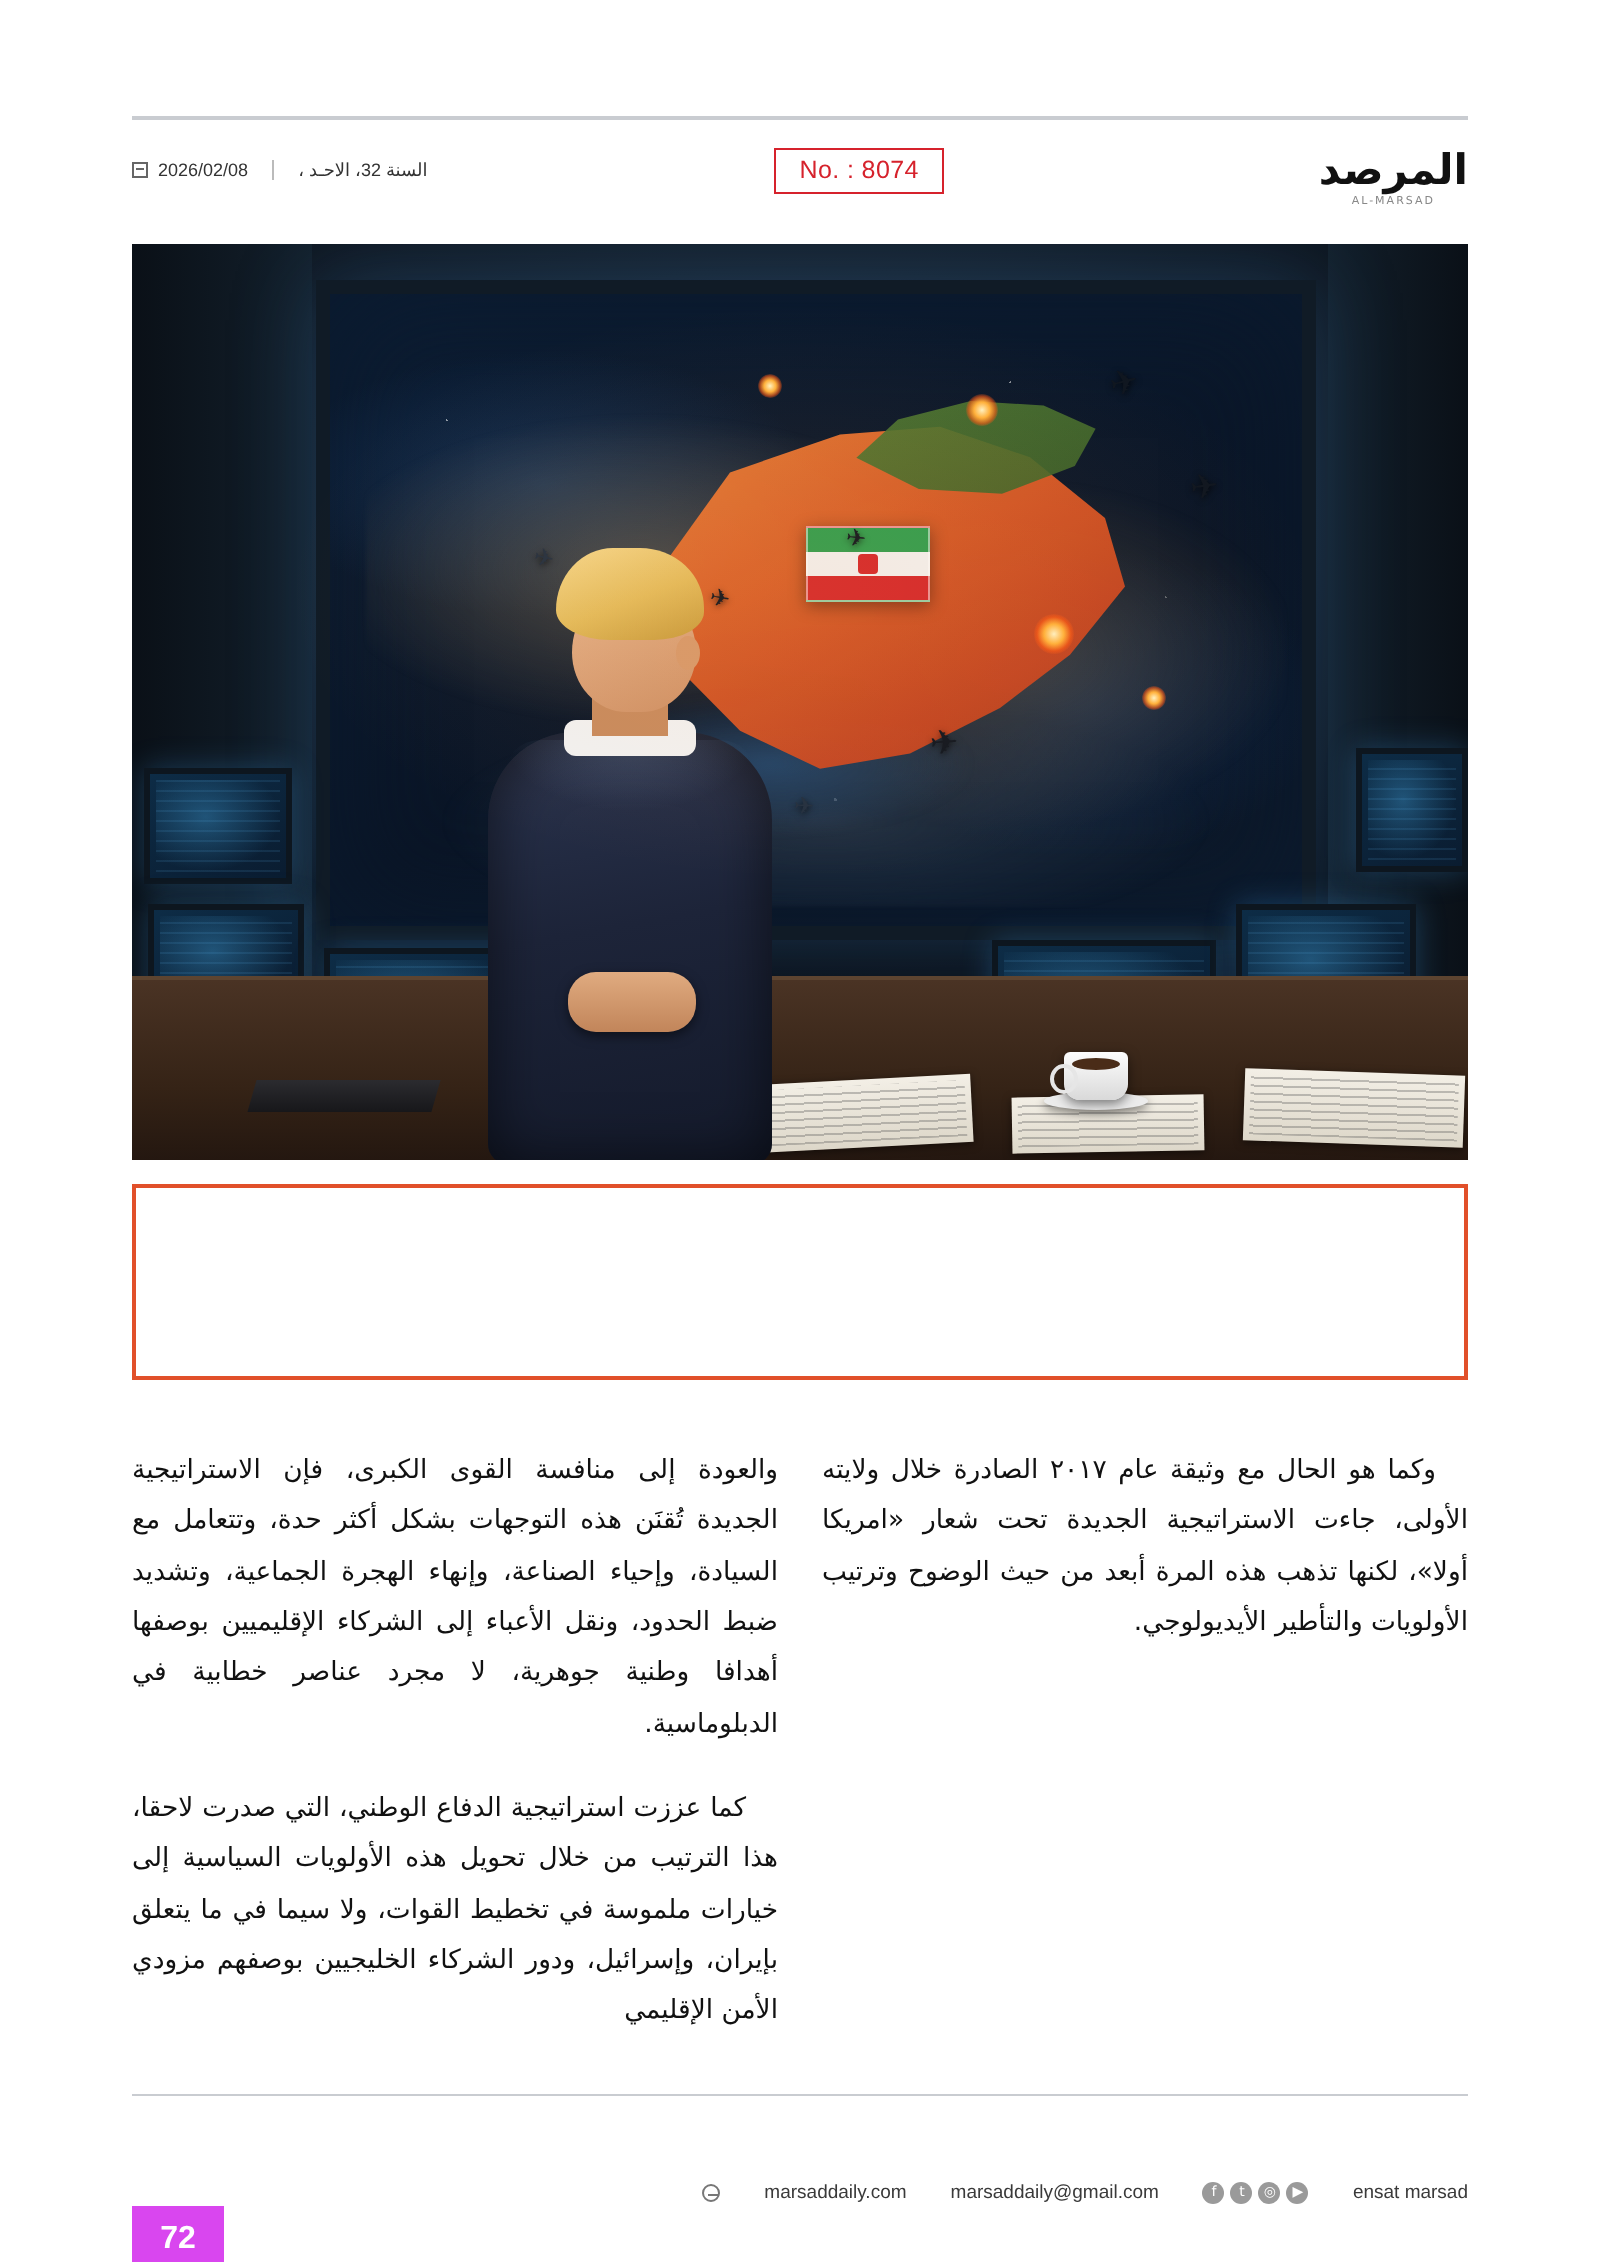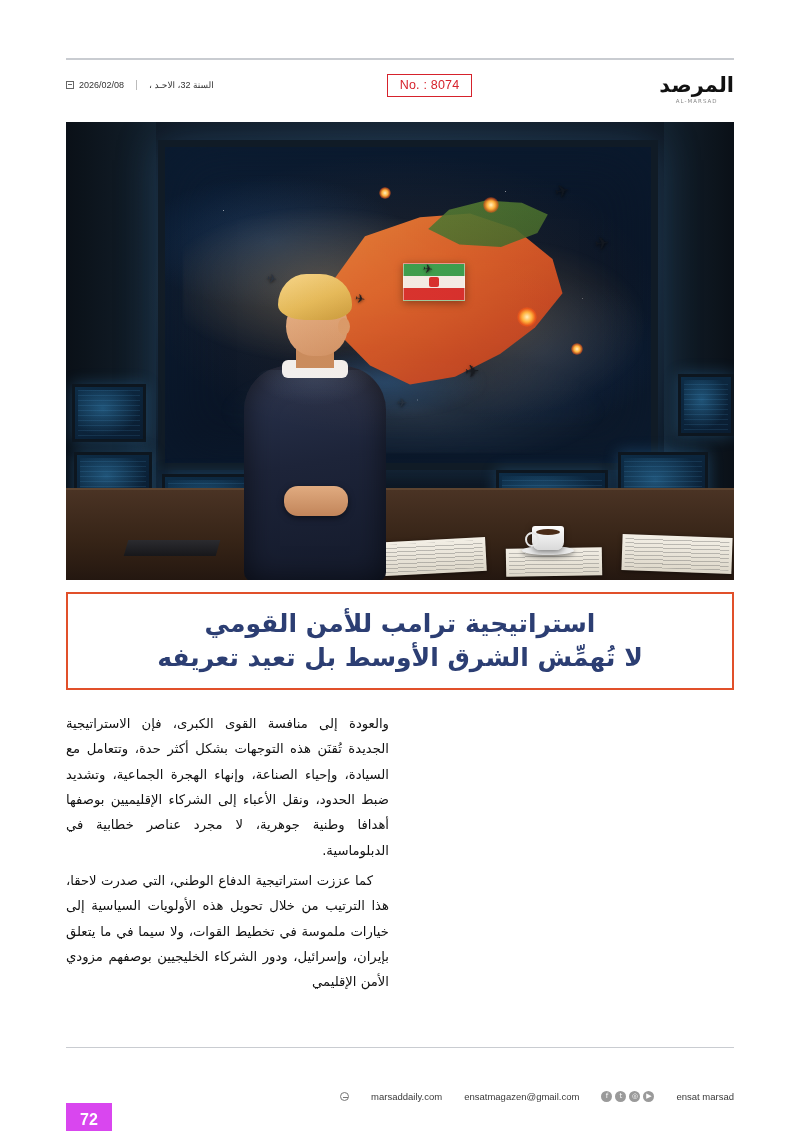--- a/index.html
+++ b/index.html
@@ -385,21 +385,21 @@
   }
   .col {
     flex: 1 1 0;
     font-family: "DejaVu Sans", sans-serif;
     font-size: 13.2px;
     line-height: 1.92;
     color: #111;
     text-align: justify;
     direction: rtl;
   }
-  .col p { margin: 5px 0 4px 0; }
+  .col p { margin: 17px 0 4px 0; }
   .col p.indent { text-indent: 16px; }
 
   
   .footer {
     position: absolute;
     left: 66px; right: 66px;
     bottom: 44px;
     height: 40px;
   }
   .footer-rule {
@@ -539,44 +539,43 @@
         <div class="fig-hair"></div>
         <div class="fig-hands"></div>
       </div>
 
       <div class="hero-glow"></div>
     </div>
   </div>
 
   <div class="headline-box">
     <div class="headline">
-      <span>استراتيجية ترامب للأمن القومي</span>
-      <span class="l2">لا تُهمِّش الشرق الأوسط بل تعيد تعريفه</span>
     </div>
   </div>
 
   <div class="columns">
     <div class="col">
+      <p class="indent">وكما هو الحال مع وثيقة عام ٢٠١٧ الصادرة خلال ولايته الأولى، جاءت الاستراتيجية الجديدة تحت شعار «امريكا أولا»، لكنها تذهب هذه المرة أبعد من حيث الوضوح وترتيب الأولويات والتأطير الأيديولوجي.</p>
     </div>
     <div class="col">
       <p>والعودة إلى منافسة القوى الكبرى، فإن الاستراتيجية الجديدة تُقنَن هذه التوجهات بشكل أكثر حدة، وتتعامل مع السيادة، وإحياء الصناعة، وإنهاء الهجرة الجماعية، وتشديد ضبط الحدود، ونقل الأعباء إلى الشركاء الإقليميين بوصفها أهدافا وطنية جوهرية، لا مجرد عناصر خطابية في الدبلوماسية.</p>
       <p class="indent">كما عززت استراتيجية الدفاع الوطني، التي صدرت لاحقا، هذا الترتيب من خلال تحويل هذه الأولويات السياسية إلى خيارات ملموسة في تخطيط القوات، ولا سيما في ما يتعلق بإيران، وإسرائيل، ودور الشركاء الخليجيين بوصفهم مزودي الأمن الإقليمي</p>
     </div>
   </div>
 
   <div class="footer">
     <div class="footer-rule"></div>
     <div class="footer-inner">
       <div class="footer-left">
         <span class="f-item">
           <span class="dot-icon"></span>
           <span>marsaddaily.com</span>
         </span>
         <span class="f-item">
-          <span>ensatmagazen@gmail.com</span>
+          <span>marsaddaily@gmail.com</span>
         </span>
         <span class="f-item">
           <span class="social">
             <span class="s-ic">
                 <span>f</span>
               </span>
             <span class="s-ic">
                 <span>t</span>
               </span>
             <span class="s-ic">

